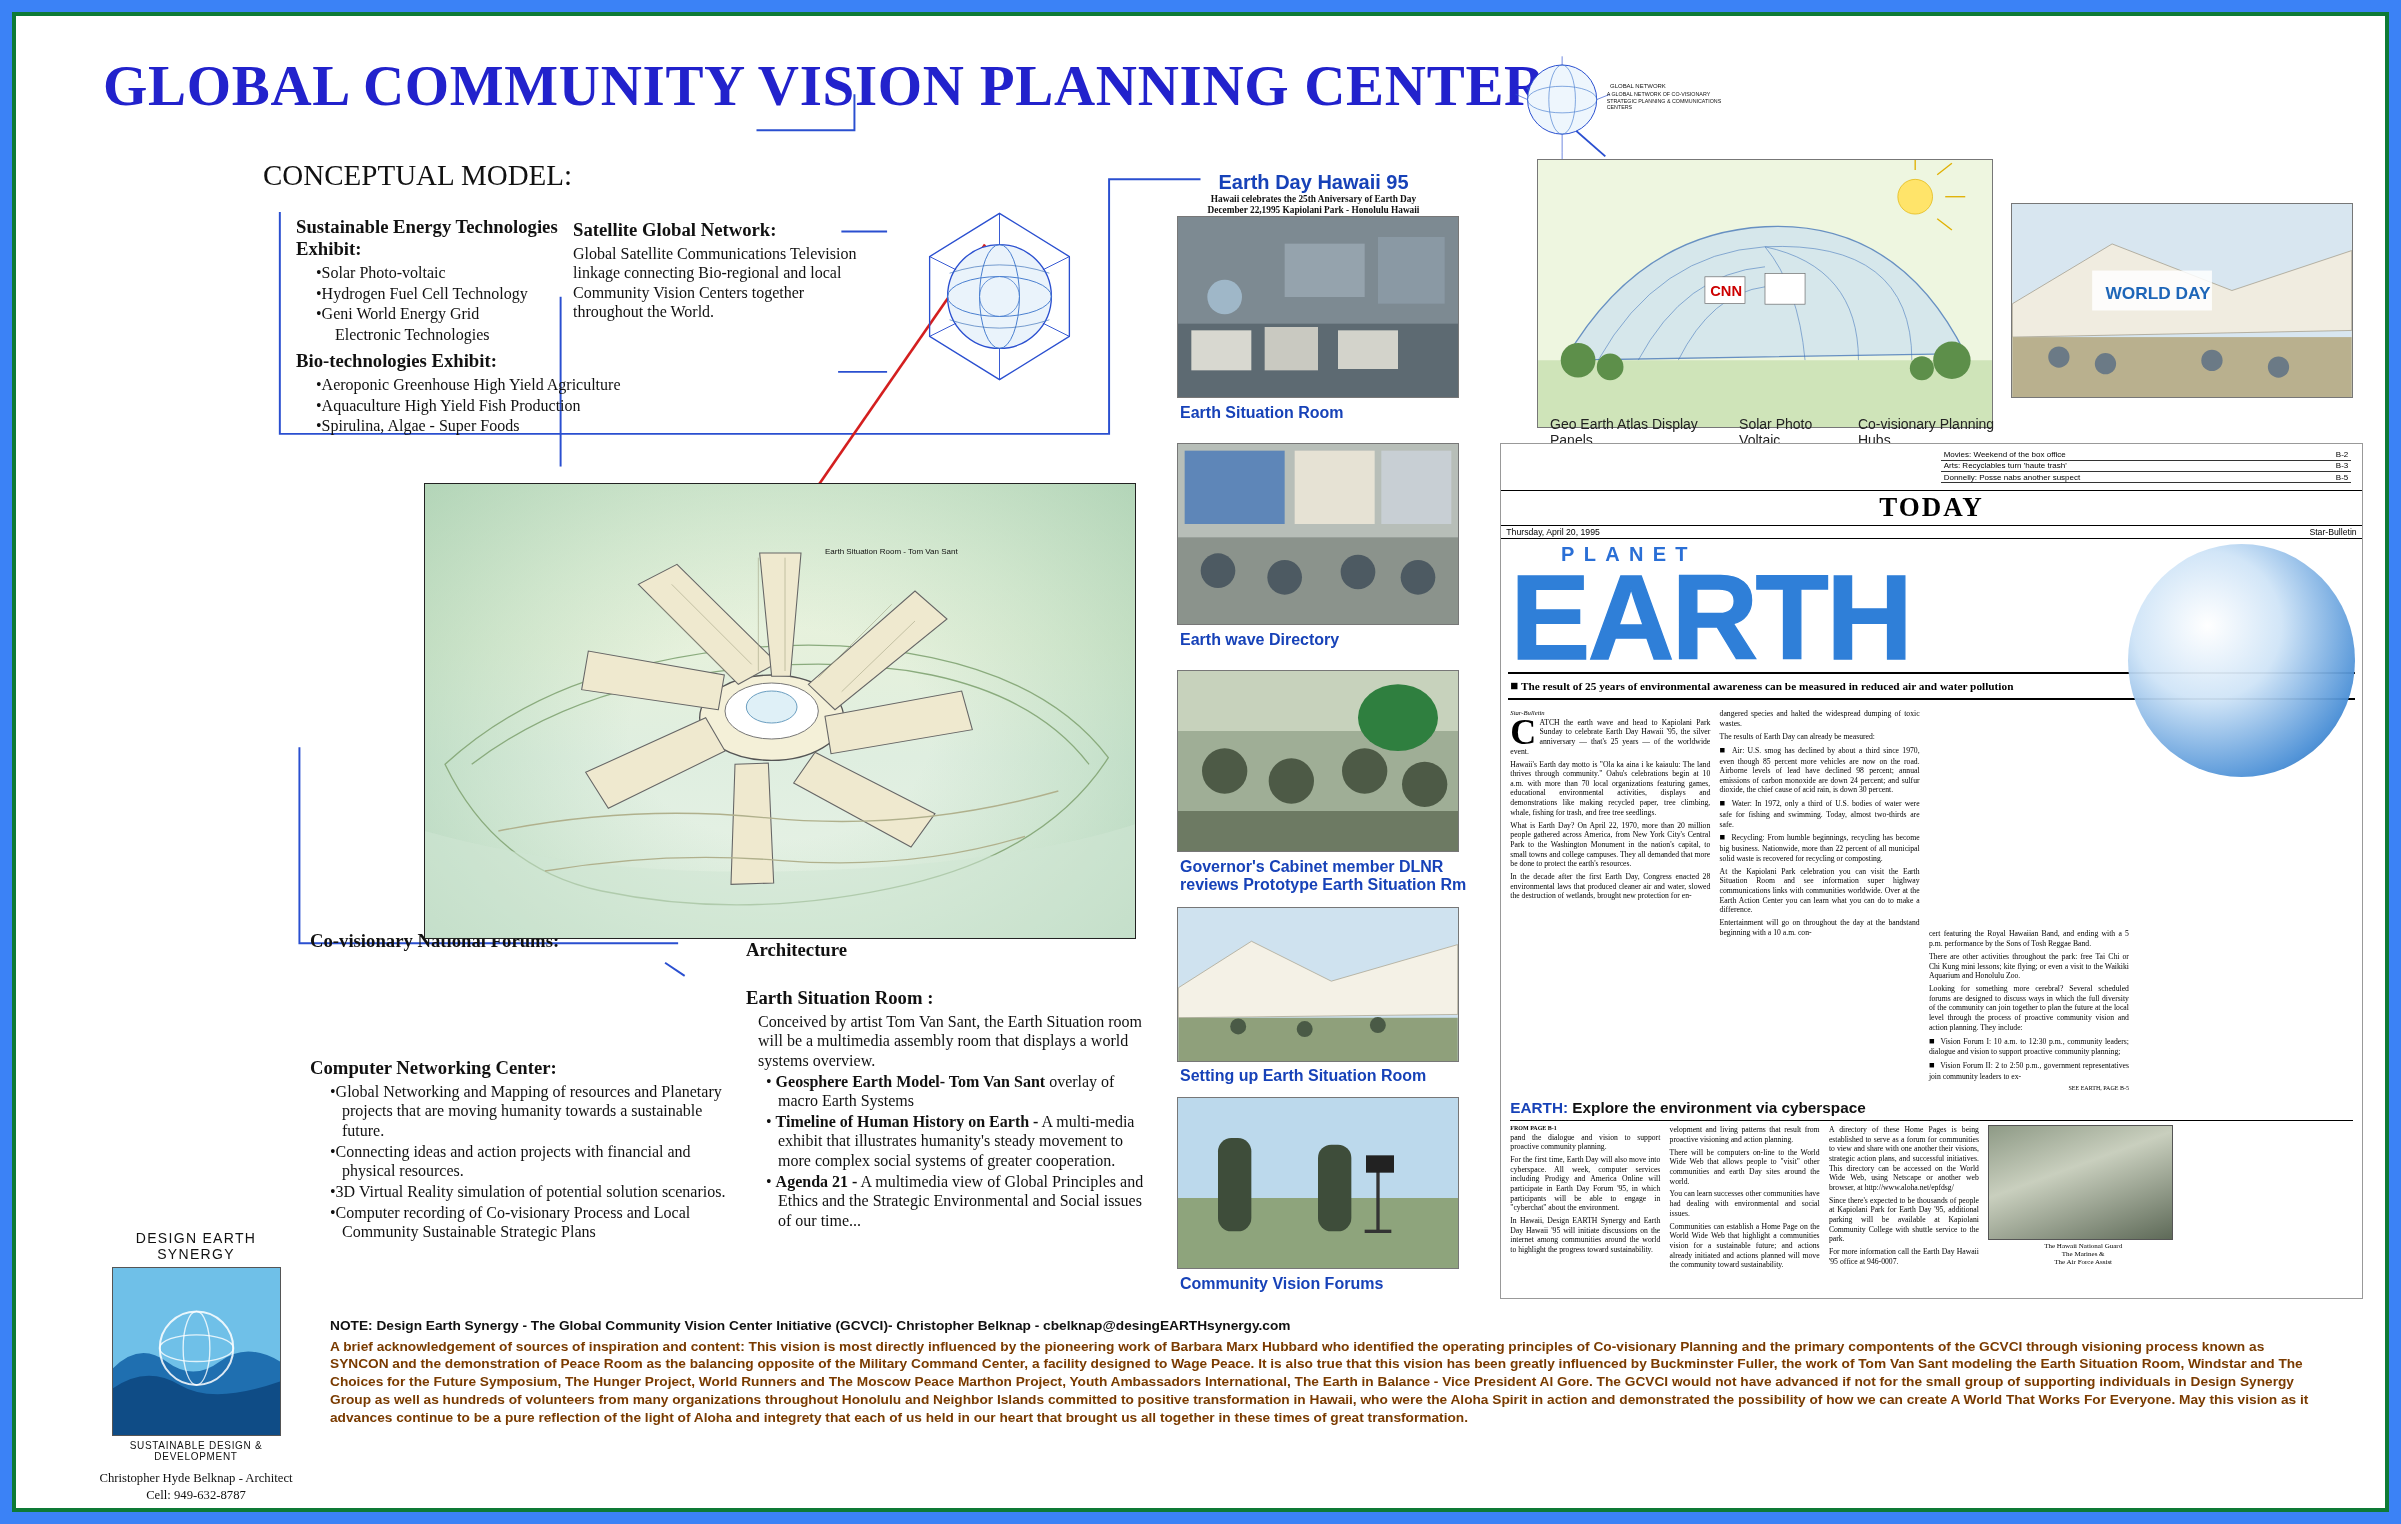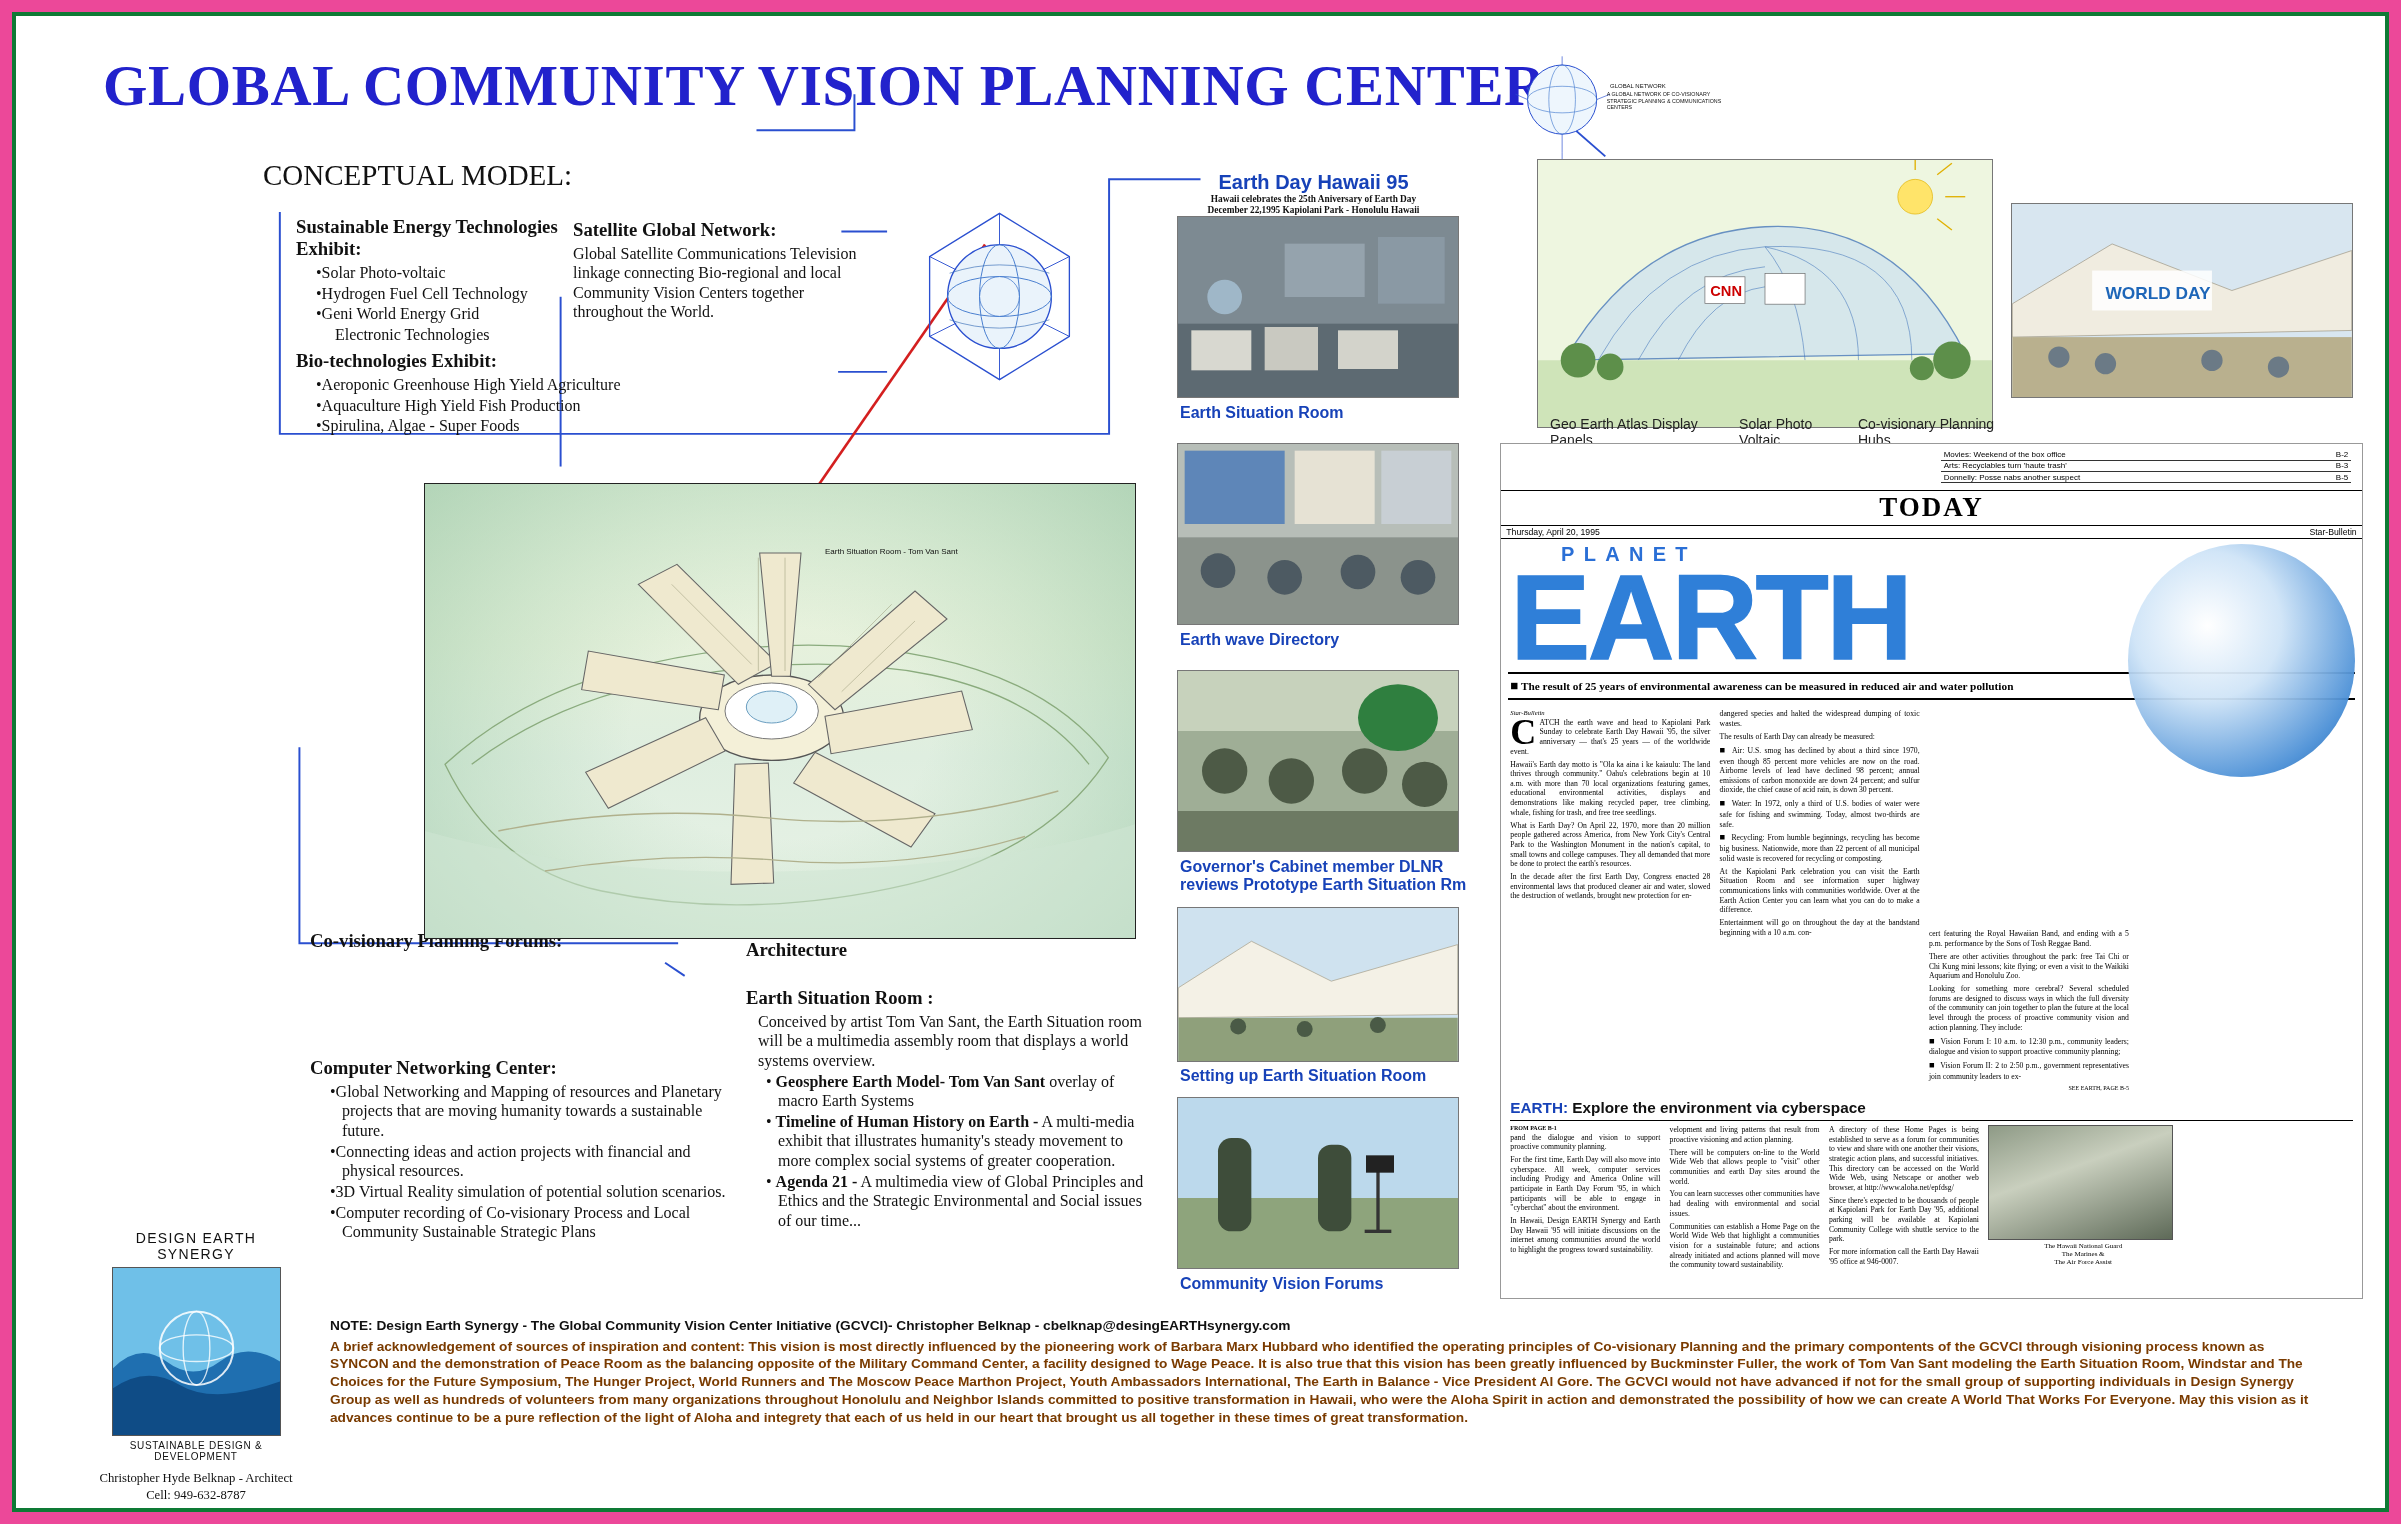--- a/index.html
+++ b/index.html
@@ -1,19 +1,19 @@
 <!DOCTYPE html>
 <html style="font-size:10.7px"><head>
 <meta charset="utf-8">
 <style>
   html,body{margin:0;padding:0;background:#0b5f2a;}
   body{font-family:"Liberation Serif", serif;}
   .poster{
     position:relative;width:2401px;height:1524px;
-    background:#ec4899;
+    background:#3b82f6;
     box-sizing:border-box;
     padding:12px;
   }
   .inner{
     position:relative;width:100%;height:100%;
     background:#ffffff;
     border:4px solid #0e7a35;
     box-sizing:border-box;
     overflow:hidden;
   }
@@ -188,21 +188,21 @@
       <li>Spirulina, Algae - Super Foods</li>
     </ul>
   </div>
 
   <div class="abs blk" style="left:557px;top:203px;width:300px;">
     <h4>Satellite Global Network:</h4>
     <p>Global Satellite Communications Television linkage connecting Bio-regional and local Community Vision Centers together throughout the World.</p>
   </div>
 
   <div class="abs blk" style="left:294px;top:914px;width:400px;">
-    <h4>Co-visionary Planning Forums:</h4>
+    <h4>Co-visionary National Forums:</h4>
   </div>
 
   <div class="abs blk" style="left:294px;top:1041px;width:427px;">
     <h4>Computer Networking Center:</h4>
     <ul>
       <li>Global Networking and Mapping of resources and Planetary projects that are moving humanity towards a sustainable future.</li>
       <li>Connecting ideas and action projects with financial and physical resources.</li>
       <li>3D Virtual Reality simulation of potential solution scenarios.</li>
       <li>Computer recording of Co-visionary Process and Local Community Sustainable Strategic Plans</li>
     </ul>

